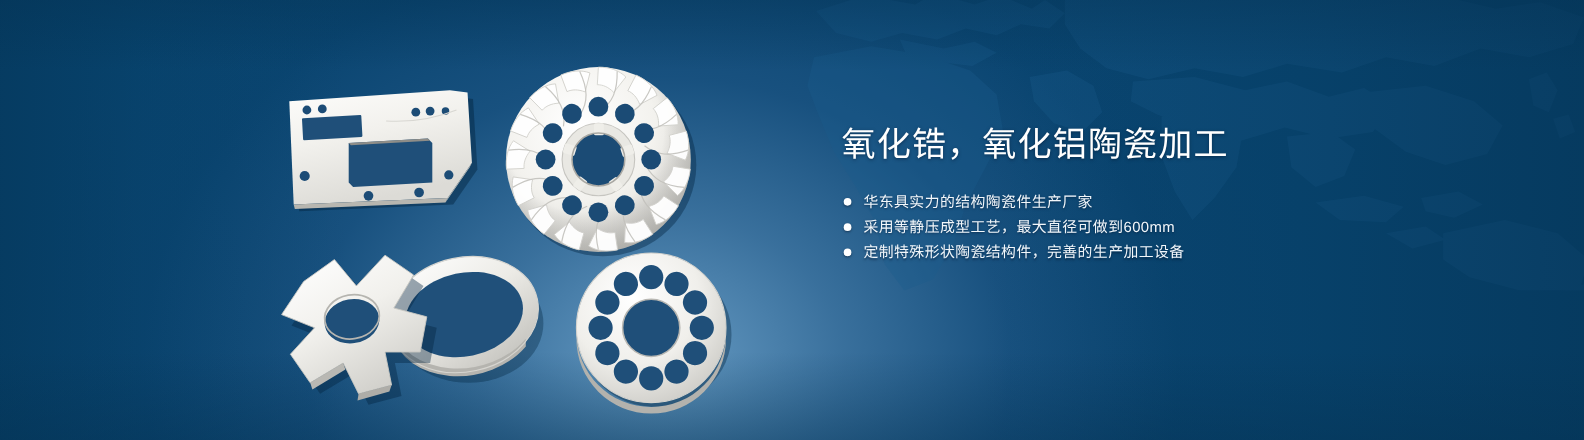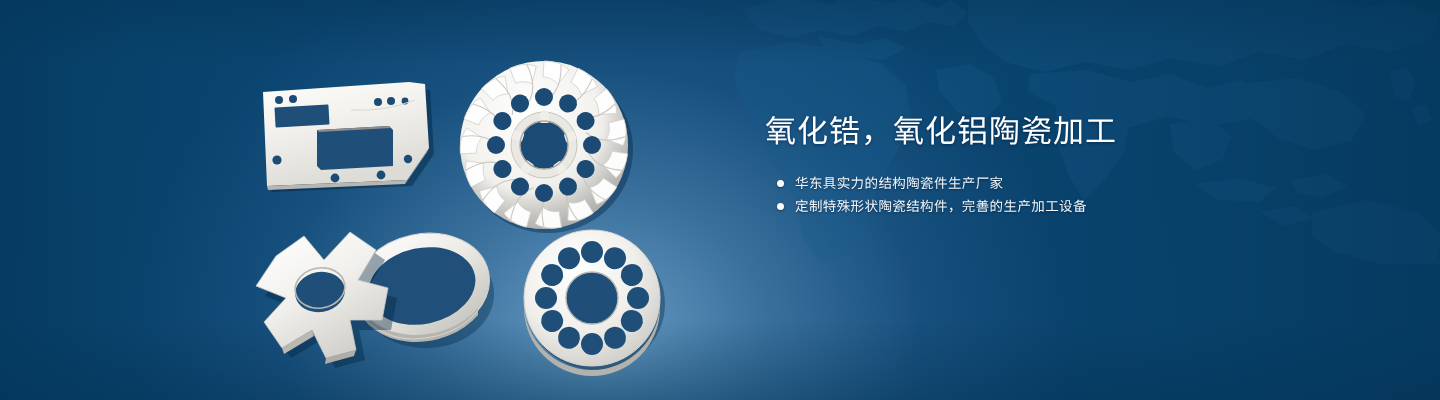--- a/index.html
+++ b/index.html
@@ -72,21 +72,21 @@
     position:absolute;left:0;top:112px;
     font-size:31px;
     line-height:40px;
     letter-spacing:1px;
     color:#ffffff;
     font-weight:400;
     white-space:nowrap;
     text-shadow:0 1px 3px rgba(0,20,45,0.55);
   }
   .bullets{
-    position:absolute;left:12px;top:172px;
+    position:absolute;left:2px;top:172px;
     margin:0;padding:0;list-style:none;
   }
   .bullet{
     display:flex;align-items:center;
     height:23px;
     white-space:nowrap;
   }
   .bullet-dot{
     flex:0 0 auto;
     width:7px;height:7px;border-radius:50%;
@@ -354,19 +354,23 @@
 
     <div class="headline">氧化锆，氧化铝陶瓷加工</div>
 
     <ul class="bullets">
       <li class="bullet">
         <span class="bullet-dot"></span>
         <span class="bullet-text">华东具实力的结构陶瓷件生产厂家</span>
       </li>
       <li class="bullet">
         <span class="bullet-dot"></span>
+        <span class="bullet-text">采用等静压成型工艺，最大直径可做到600mm</span>
+      </li>
+      <li class="bullet">
+        <span class="bullet-dot"></span>
         <span class="bullet-text">定制特殊形状陶瓷结构件，完善的生产加工设备</span>
       </li>
     </ul>
 
   </div>
 
 </div>
 
 </body></html>

